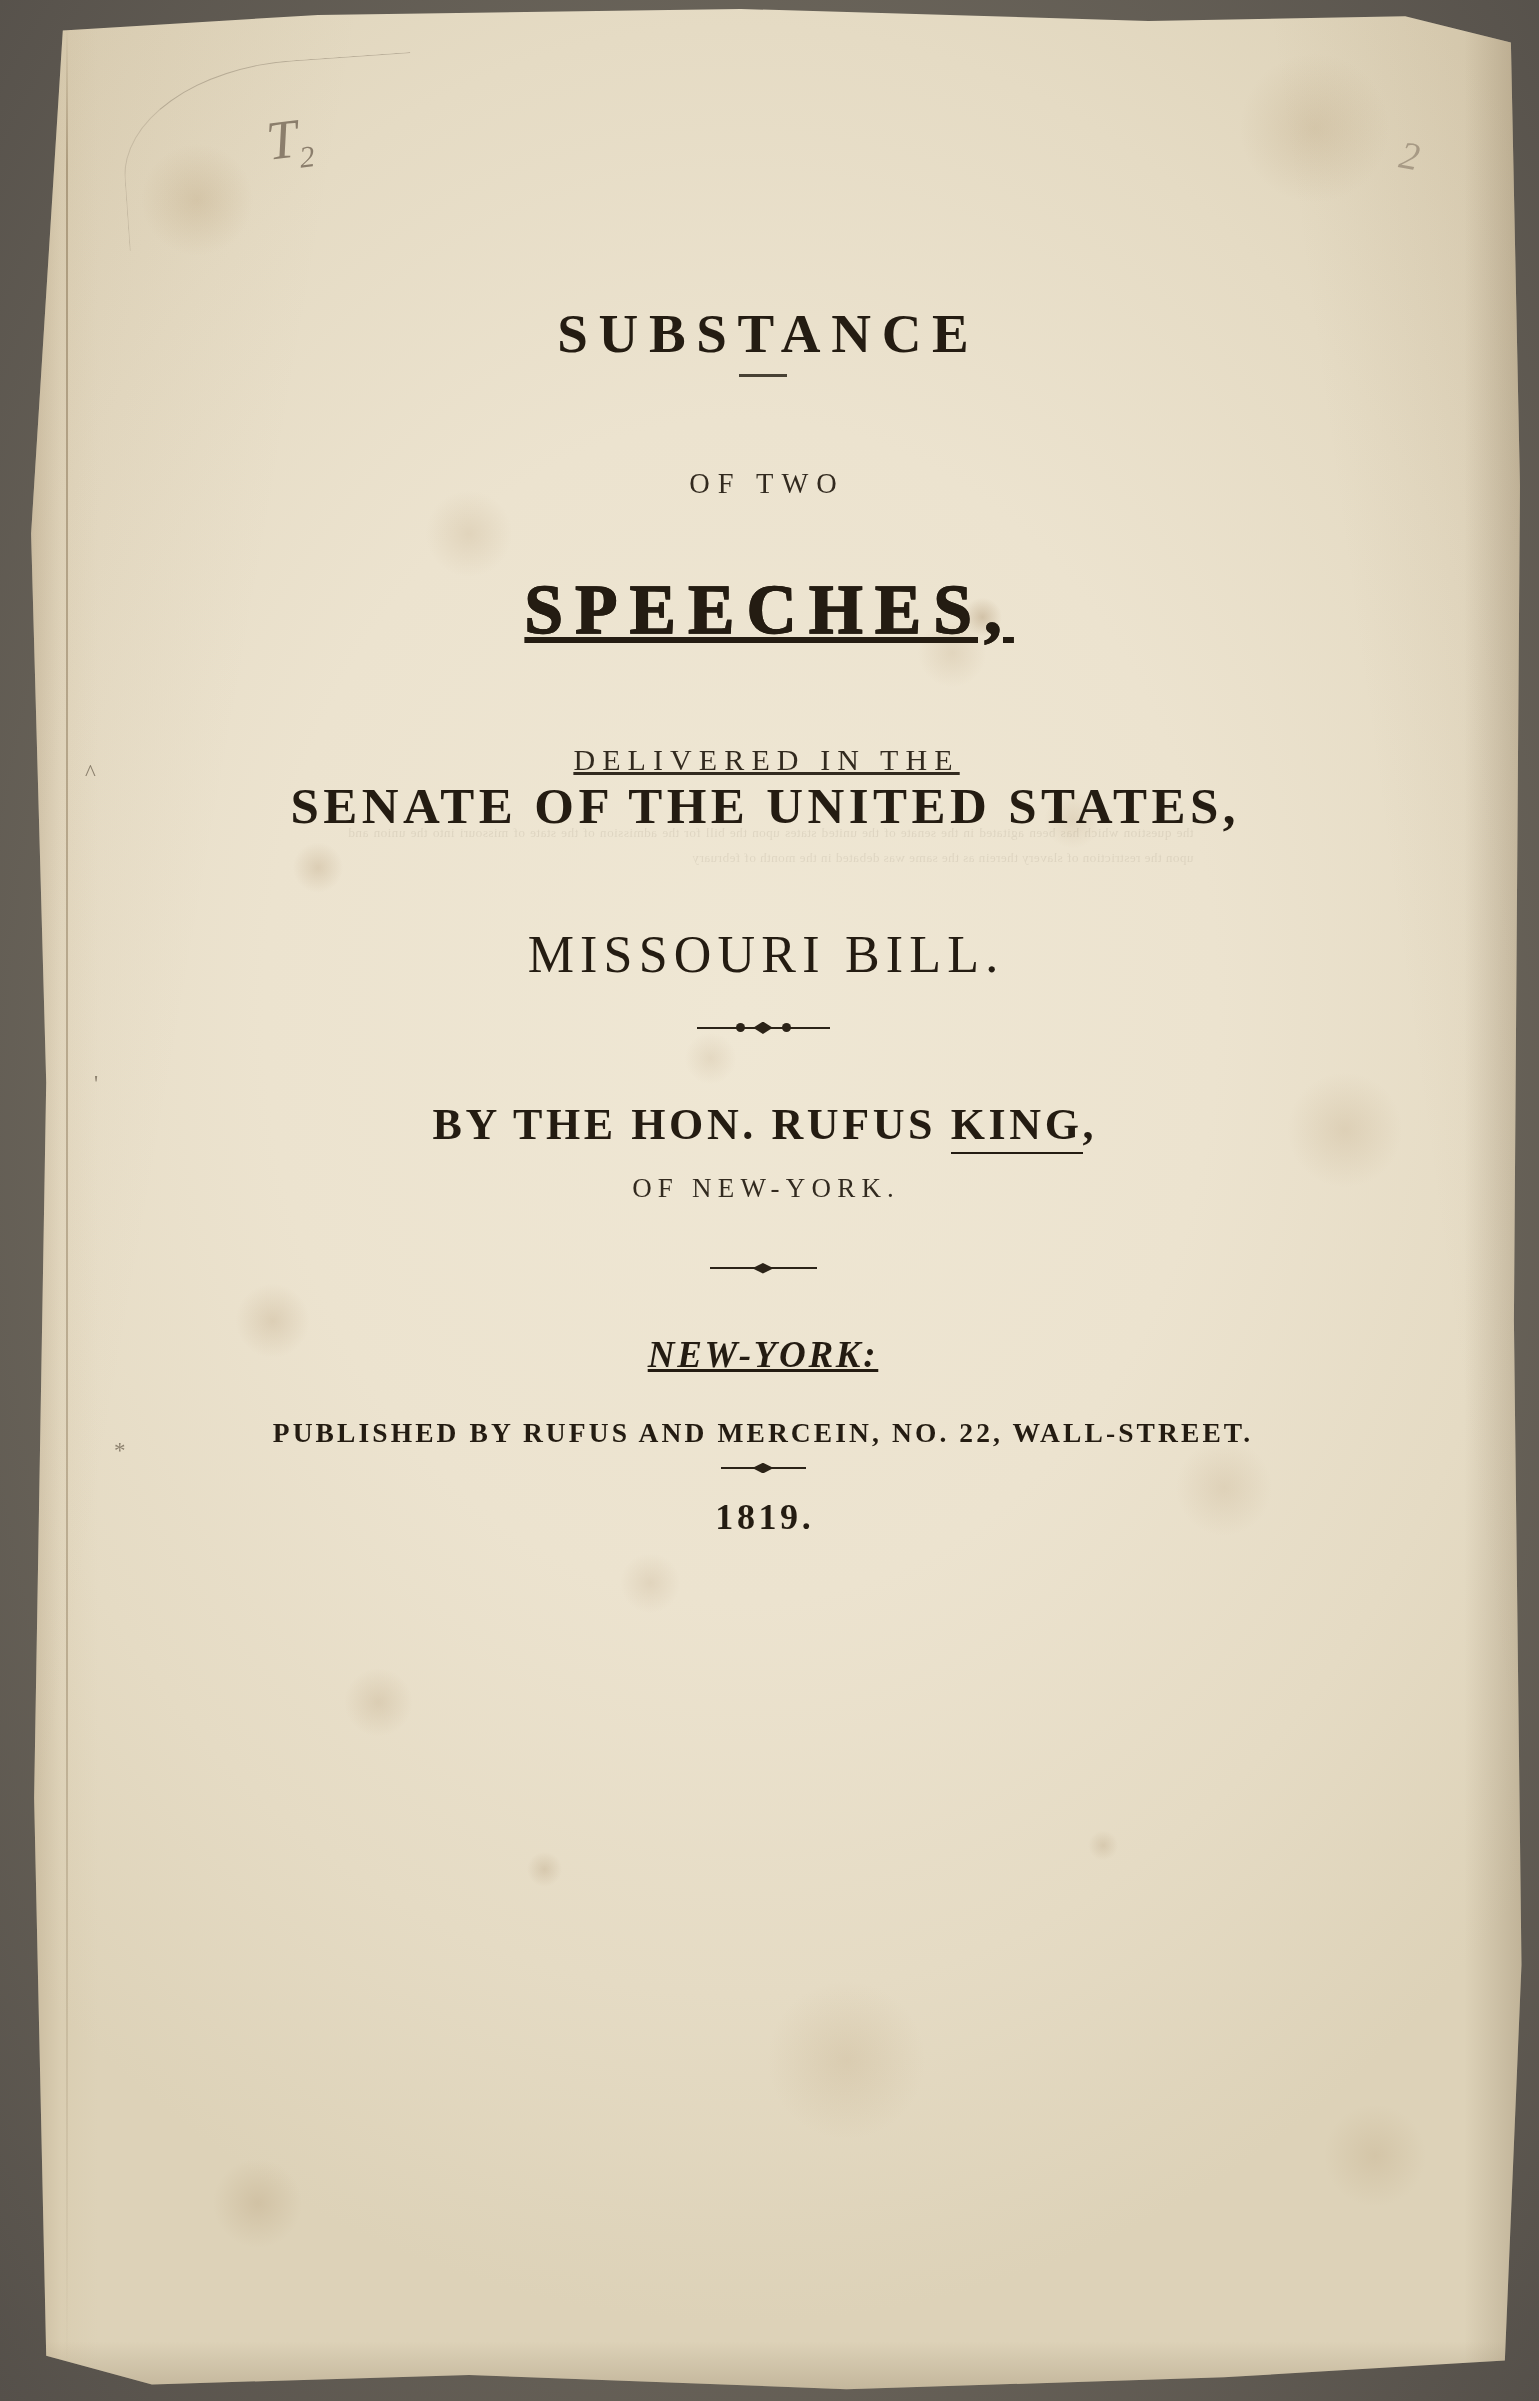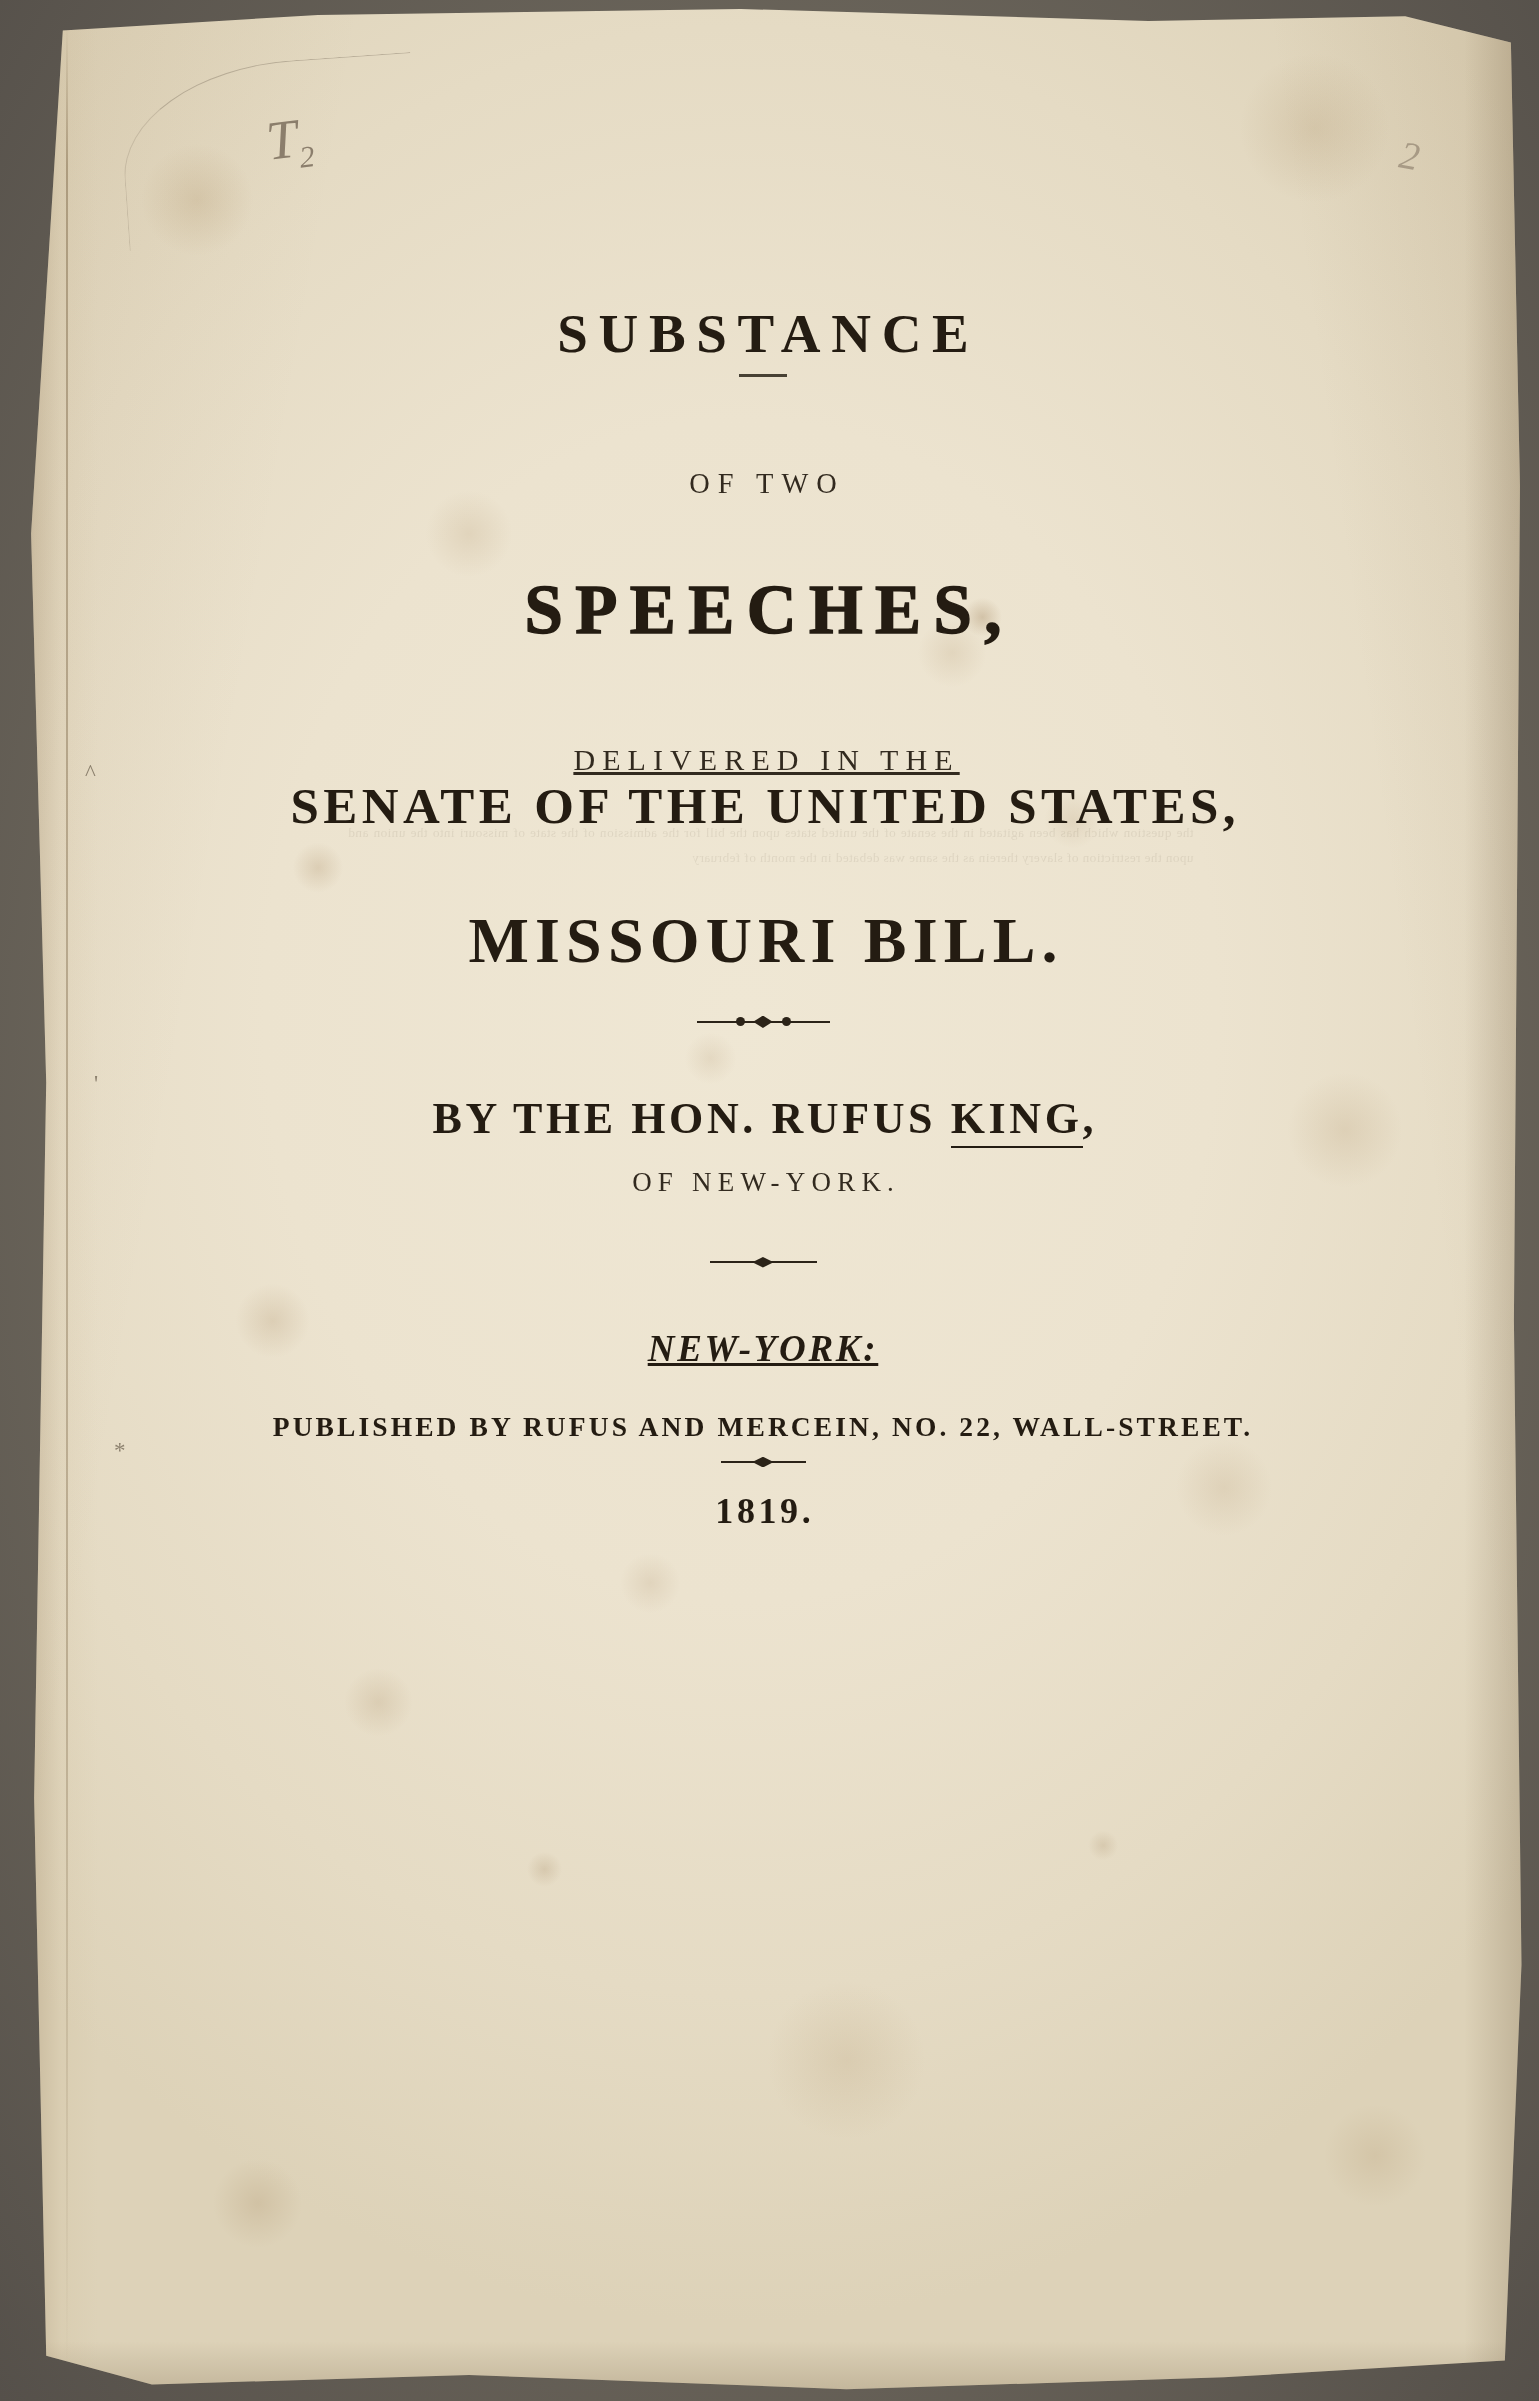--- a/index.html
+++ b/index.html
@@ -204,20 +204,21 @@
     text-indent: 8px;
   }
   .l-speeches {
     font-size: 69px;
     letter-spacing: 12.4px;
     margin-top: 71px;
     text-indent: 12.4px;
     font-weight: 700;
     -webkit-text-stroke: 1.4px #241c12;
     text-shadow: 0 0 0.9px rgba(36,28,18,0.6);
+    text-decoration: underline;
   }
   .l-delivered {
     font-size: 30px;
     letter-spacing: 7.1px;
     margin-top: 93px;
     text-indent: 7.1px;
     text-decoration: underline;
   }
   .l-senate {
     font-size: 51px;
@@ -225,24 +226,24 @@
     font-weight: 600;
     text-indent: 4.4px;
   }
   .l-subject {
     font-size: 27px;
     letter-spacing: 6.2px;
     margin-top: 85px;
     text-indent: 6.2px;
   }
   .l-missouri {
-    font-size: 64px;
+    font-size: 52px;
     letter-spacing: 6.2px;
-    margin-top: 69px;
-    font-weight: 700;
+    margin-top: 90px;
+    font-weight: 400;
     text-indent: 6.2px;
   }
 
   .orn-fancy {
     margin: 37px auto 0 auto;
     width: 133px;
     height: 14.2px;
     position: relative;
   }
   .orn-fancy .bar {

